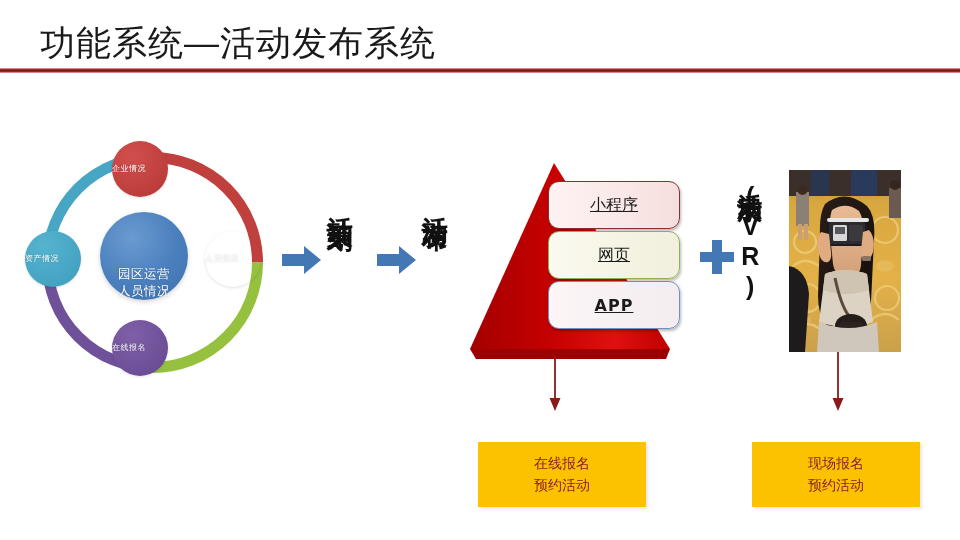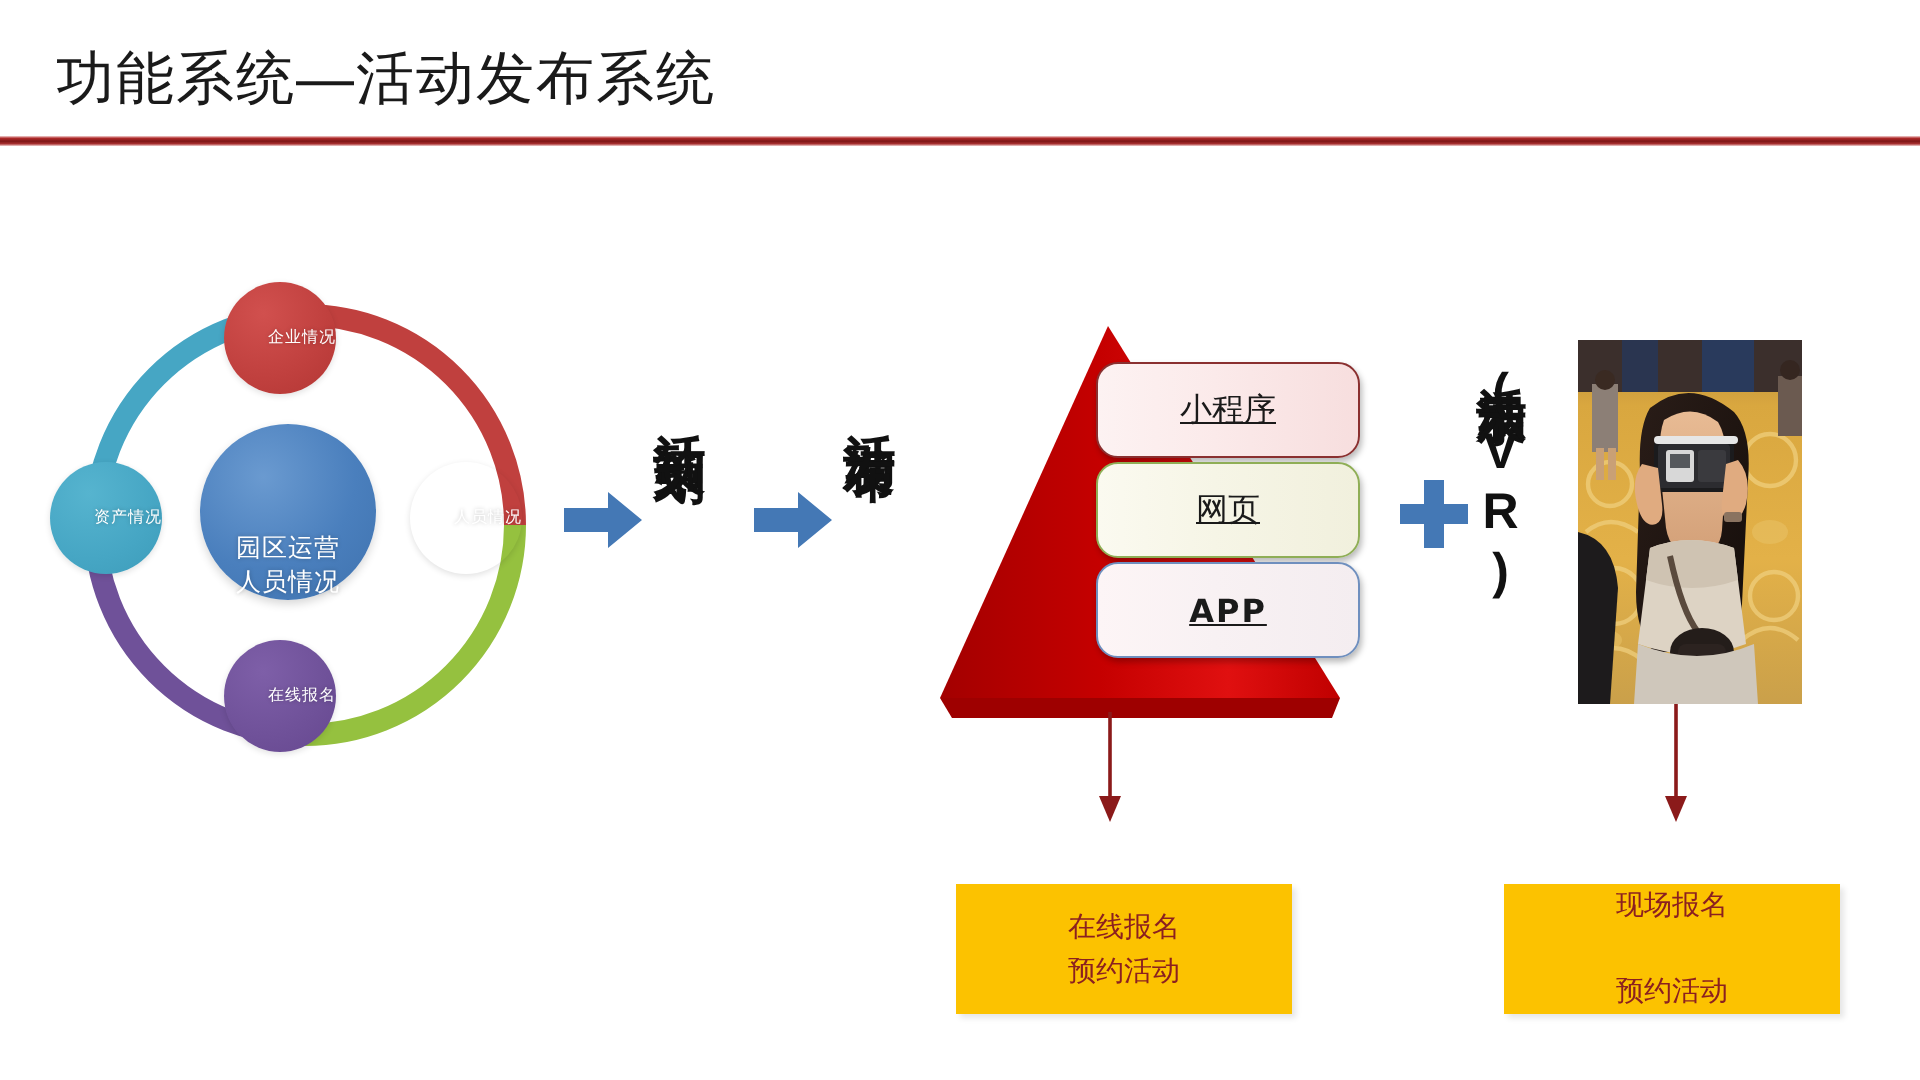--- a/index.html
+++ b/index.html
@@ -11,23 +11,23 @@
     width: 960px;
     height: 540px;
     position: relative;
     overflow: hidden;
     font-family: "Liberation Sans", "DejaVu Sans", sans-serif;
   }
 
   
   #slide-title {
     position: absolute;
-    left: 28px;
+    left: 40px;
     top: 20px;
-    font-size: 29px;
+    font-size: 35px;
     color: #1a1a1a;
     letter-spacing: 1px;
     white-space: nowrap;
     font-family: "Liberation Sans", "DejaVu Sans", sans-serif;
   }
   #title-rule {
     position: absolute;
     left: 0;
     top: 68px;
     width: 960px;
@@ -47,21 +47,21 @@
   .ring-seg {
     position: absolute;
     left: 0; top: 0;
     width: 265px; height: 265px;
   }
   .node {
     position: absolute;
     border-radius: 50%;
     display: flex;
     align-items: center;
-    justify-content: flex-end;
+    justify-content: flex-start;
     color: #ffffff;
     text-align: center;
     line-height: 1.15;
     box-shadow: 0 1px 3px rgba(0,0,0,0.12);
   }
   .node-label {
     font-size: 8px;
     letter-spacing: 0.5px;
     text-shadow: 0 0 2px rgba(0,0,0,0.25);
   }
@@ -207,21 +207,21 @@
     flex-direction: column;
     align-items: center;
     justify-content: center;
     color: #8b2020;
     font-size: 14px;
     line-height: 1.55;
     box-shadow: 2px 2px 3px rgba(0,0,0,0.10);
     margin-top: 32px;
   }
   #box-online  { left: 478px; top: 410px; }
-  #box-onsite  { left: 752px; top: 410px; justify-content: space-between; }
+  #box-onsite  { left: 752px; top: 410px; }
 </style>
 </head>
 <body>
 
 <div id="slide-title">功能系统—活动发布系统</div>
 <div id="title-rule"></div>
 
 <div id="circle-diagram">
   <svg class="ring-seg" viewBox="0 0 265 265">
 

